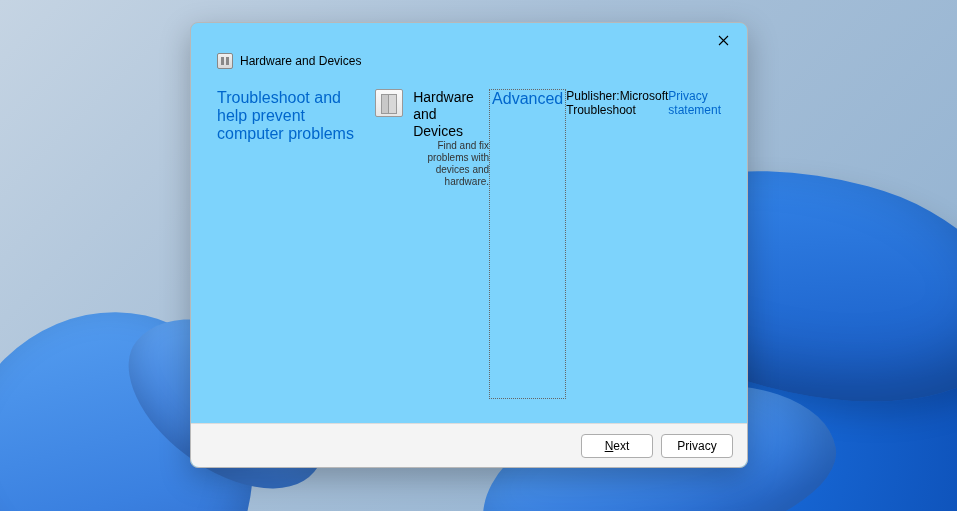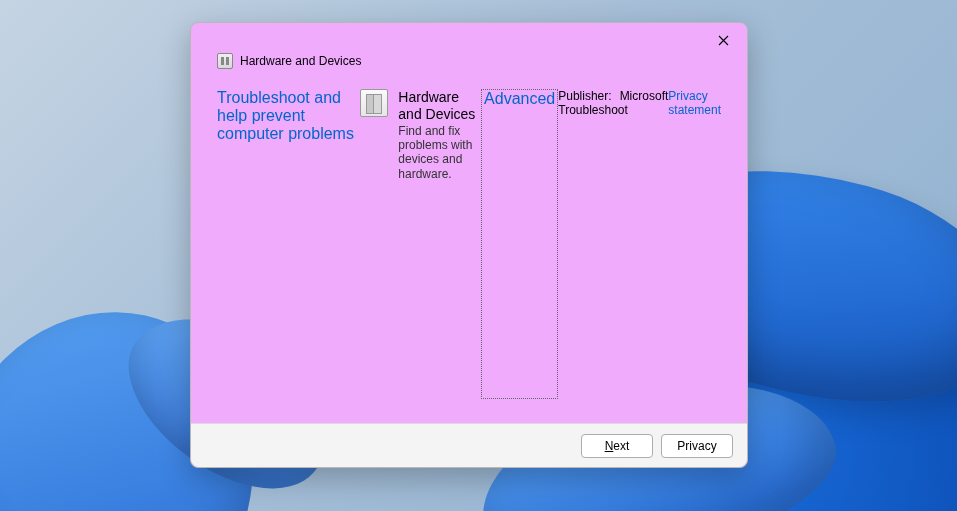--- a/index.html
+++ b/index.html
@@ -22,21 +22,21 @@
   .bg-swirl.s3 { width: 360px; height: 160px; right: 120px; bottom: -40px; background: linear-gradient(170deg, #5aa4f4 0%, #2a70d8 80%); border-radius: 55% 45% 50% 50% / 65% 55% 45% 35%; transform: rotate(-10deg); box-shadow: inset -15px -15px 50px rgba(0,0,0,0.2); }
   .bg-swirl.s4 { width: 300px; height: 300px; left: -40px; bottom: -100px; background: linear-gradient(140deg, #5aa4f4 0%, #3a80e0 60%, #2a60c0 100%); border-radius: 50% 50% 45% 55% / 55% 60% 40% 45%; transform: rotate(25deg); box-shadow: inset -10px -10px 40px rgba(0,0,0,0.18); }
   .bg-swirl.s5 { width: 220px; height: 140px; left: 120px; bottom: 40px; background: linear-gradient(160deg, #6aaef6 0%, #3a7ad8 80%); border-radius: 60% 40% 55% 45% / 60% 50% 50% 40%; transform: rotate(40deg); box-shadow: inset -10px -10px 30px rgba(0,0,0,0.15); }
 
   .dialog {
     position: absolute;
     left: 190px;
     top: 22px;
     width: 558px;
     height: 446px;
-    background: #f0abfc;
+    background: #7dd3fc;
     border: 1px solid #b8b8b8;
     border-radius: 8px;
     box-shadow: 0 10px 30px rgba(0,0,0,0.25);
     display: flex;
     flex-direction: column;
   }
   .titlebar {
     height: 34px;
     display: flex;
     align-items: center;
@@ -107,41 +107,41 @@
     position:absolute; left:5px; top:4px; width:7px; height:18px;
     background:#c8c8c8; border:1px solid #999;
   }
   .ts-icon::after{
     content:"";
     position:absolute; right:5px; top:4px; width:7px; height:18px;
     background:#d8d8d8; border:1px solid #999;
   }
   .ts-text { line-height: 1.2; }
   .ts-title { font-size: 14px; color: #000; }
-  .ts-desc { font-size: 12px; color: #333; margin-top: 1px; }
+  .ts-desc { font-size: 10px; color: #333; margin-top: 1px; text-align: right; }
 
   .spacer { flex: 1; }
 
   .advanced-link {
     color: #0066cc;
     font-size: 16px;
     text-decoration: none;
     border: 1px dotted #666;
     padding: 0 2px;
     width: fit-content;
     cursor: pointer;
     margin-bottom: 14px;
   }
 
   .publisher-row {
     font-size: 12px;
     color: #000;
     margin-bottom: 4px;
   }
-  .publisher-row .label { margin-right: 8px; }
+  .publisher-row .label { }
   .privacy-link {
     color: #0066cc;
     font-size: 12px;
     text-decoration: none;
     cursor: pointer;
     width: fit-content;
   }
 
   .footer {
     border-top: 1px solid #dcdcdc;

